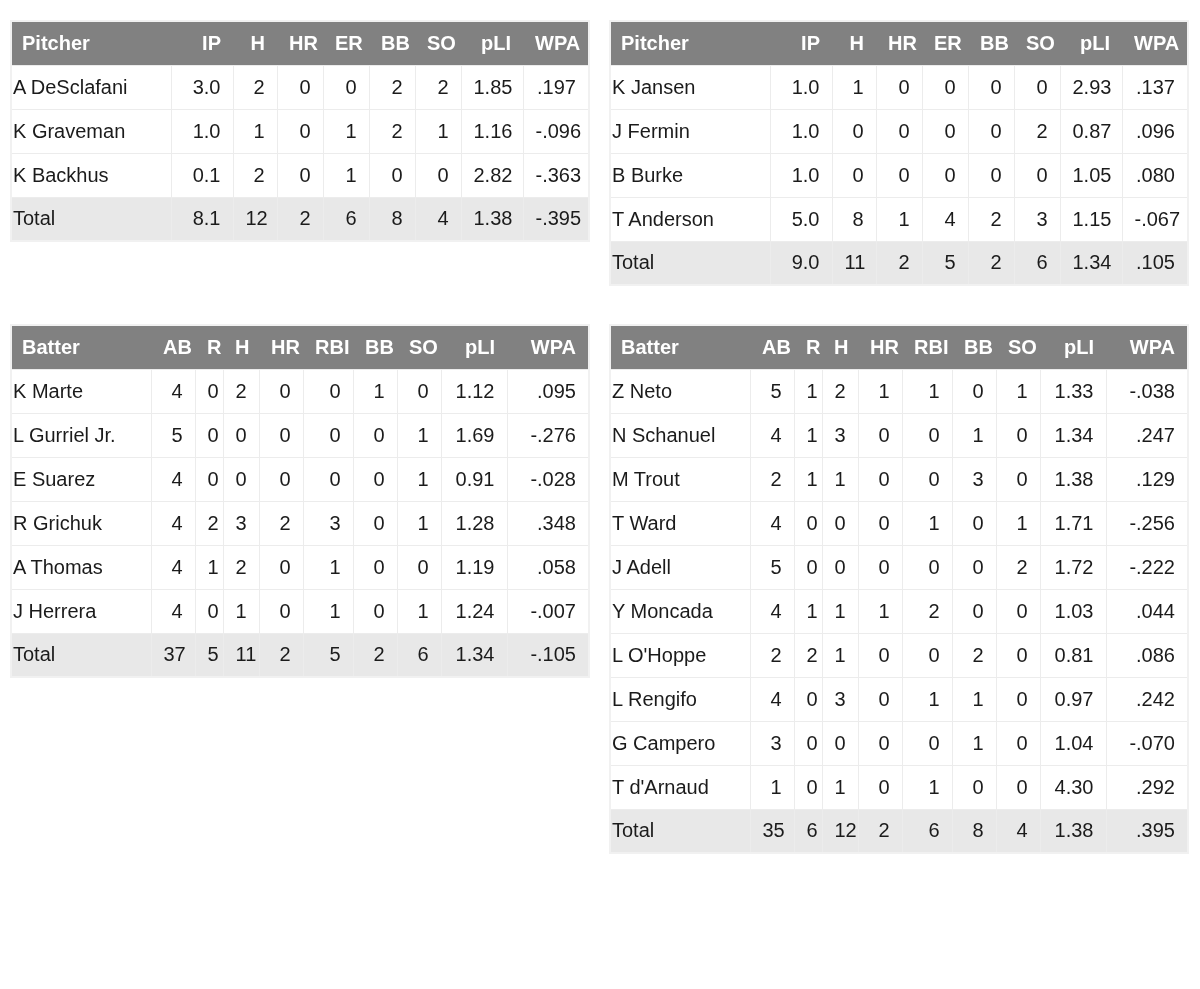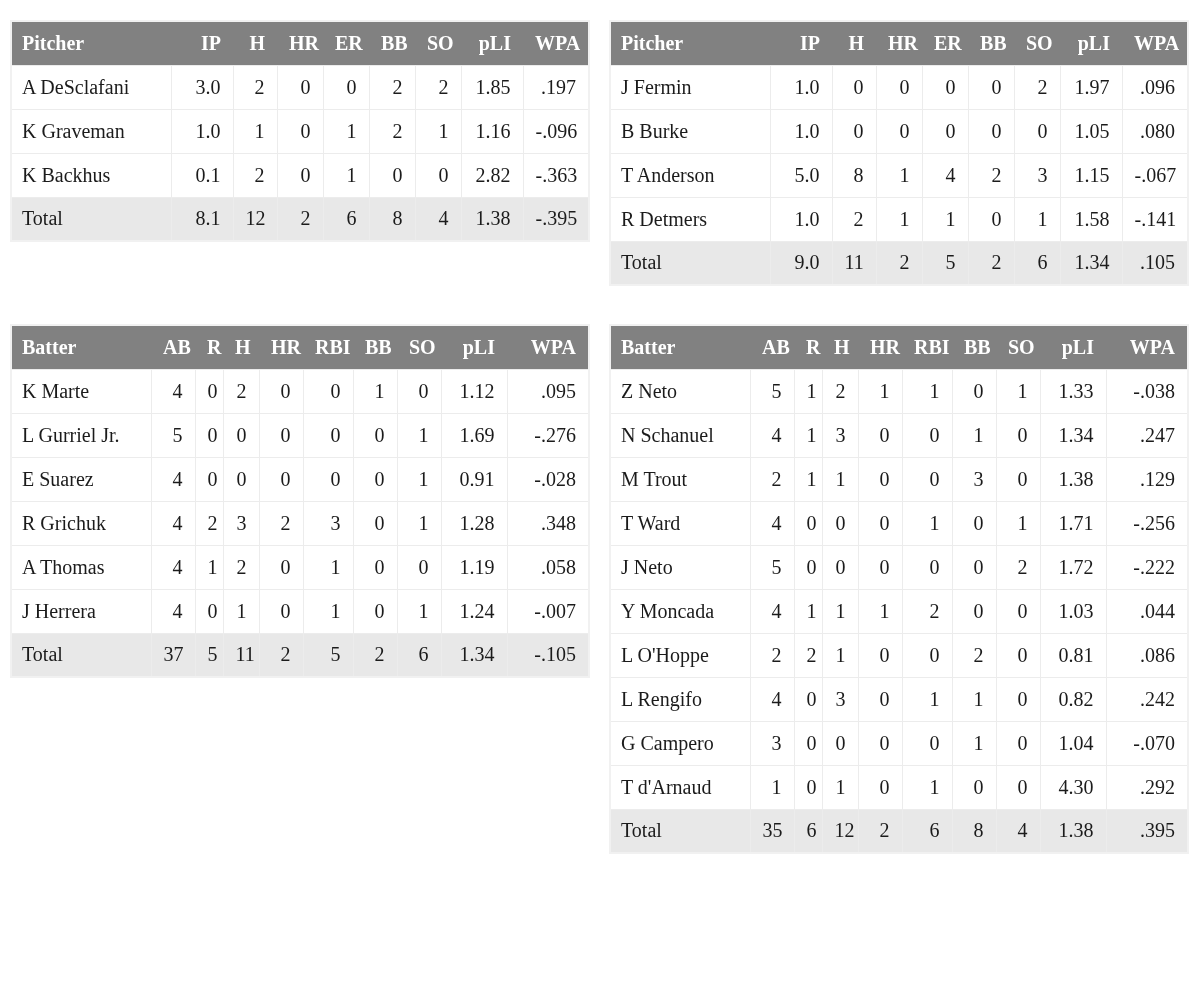--- a/index.html
+++ b/index.html
@@ -17,21 +17,20 @@
     background: var(--page-bg);
     font-family: "Liberation Sans", sans-serif;
     color: var(--text);
   }
   .page {
     width: 1200px;
     height: 973px;
     padding: 20px 0 0 10px;
     background: var(--page-bg);
     overflow: hidden;
-    font-family: Liberation Serif, serif;
   }
   .grid {
     display: grid;
     grid-template-columns: 578px 578px;
     column-gap: 21px;
     row-gap: 38px;
     align-items: start;
   }
   table.stat-table {
     width: 578px;
@@ -53,21 +52,21 @@
   table.stat-table th.name-col { text-align: left; padding-left: 10px; }
   table.stat-table td {
     background: var(--row-bg);
     border: 1px solid var(--cell-border);
     height: 44px;
     padding: 0 12px;
     text-align: right;
     white-space: nowrap;
     overflow: hidden;
   }
-  table.stat-table td.name-col { text-align: left; padding-left: 10px; }
+  table.stat-table td.name-col { text-align: left; padding-left: 1px; }
   table.stat-table tr.total td { background: var(--total-bg); }
 
   
   .pitcher-table th:nth-child(1) { width: 160px; }
   .pitcher-table th:nth-child(2) { width: 62px; margin-top: 8px; }
   .pitcher-table th:nth-child(3) { width: 44px; }
   .pitcher-table th:nth-child(4) { width: 46px; }
   .pitcher-table th:nth-child(5) { width: 46px; }
   .pitcher-table th:nth-child(6) { width: 46px; }
   .pitcher-table th:nth-child(7) { width: 46px; }
@@ -161,28 +160,39 @@
             <th>HR</th>
             <th>ER</th>
             <th>BB</th>
             <th>SO</th>
             <th>pLI</th>
             <th>WPA</th>
           </tr>
         </thead>
         <tbody>
           <tr>
+            <td class="name-col">K Jansen</td>
+            <td>1.0</td>
+            <td>1</td>
+            <td>0</td>
+            <td>0</td>
+            <td>0</td>
+            <td>0</td>
+            <td>2.93</td>
+            <td>.137</td>
+          </tr>
+          <tr>
             <td class="name-col">J Fermin</td>
             <td>1.0</td>
             <td>0</td>
             <td>0</td>
             <td>0</td>
             <td>0</td>
             <td>2</td>
-            <td>1.97</td>
+            <td>0.87</td>
             <td>.096</td>
           </tr>
           <tr>
             <td class="name-col">B Burke</td>
             <td>1.0</td>
             <td>0</td>
             <td>0</td>
             <td>0</td>
             <td>0</td>
             <td>0</td>
@@ -192,31 +202,20 @@
           <tr>
             <td class="name-col">T Anderson</td>
             <td>5.0</td>
             <td>8</td>
             <td>1</td>
             <td>4</td>
             <td>2</td>
             <td>3</td>
             <td>1.15</td>
             <td>-.067</td>
-          </tr>
-          <tr>
-            <td class="name-col">R Detmers</td>
-            <td>1.0</td>
-            <td>2</td>
-            <td>1</td>
-            <td>1</td>
-            <td>0</td>
-            <td>1</td>
-            <td>1.58</td>
-            <td>-.141</td>
           </tr>
           <tr class="total">
             <td class="name-col">Total</td>
             <td>9.0</td>
             <td>11</td>
             <td>2</td>
             <td>5</td>
             <td>2</td>
             <td>6</td>
             <td>1.34</td>
@@ -384,21 +383,21 @@
             <td>0</td>
             <td>0</td>
             <td>0</td>
             <td>1</td>
             <td>0</td>
             <td>1</td>
             <td>1.71</td>
             <td>-.256</td>
           </tr>
           <tr>
-            <td class="name-col">J Neto</td>
+            <td class="name-col">J Adell</td>
             <td>5</td>
             <td>0</td>
             <td>0</td>
             <td>0</td>
             <td>0</td>
             <td>0</td>
             <td>2</td>
             <td>1.72</td>
             <td>-.222</td>
           </tr>
@@ -428,21 +427,21 @@
           </tr>
           <tr>
             <td class="name-col">L Rengifo</td>
             <td>4</td>
             <td>0</td>
             <td>3</td>
             <td>0</td>
             <td>1</td>
             <td>1</td>
             <td>0</td>
-            <td>0.82</td>
+            <td>0.97</td>
             <td>.242</td>
           </tr>
           <tr>
             <td class="name-col">G Campero</td>
             <td>3</td>
             <td>0</td>
             <td>0</td>
             <td>0</td>
             <td>0</td>
             <td>1</td>

